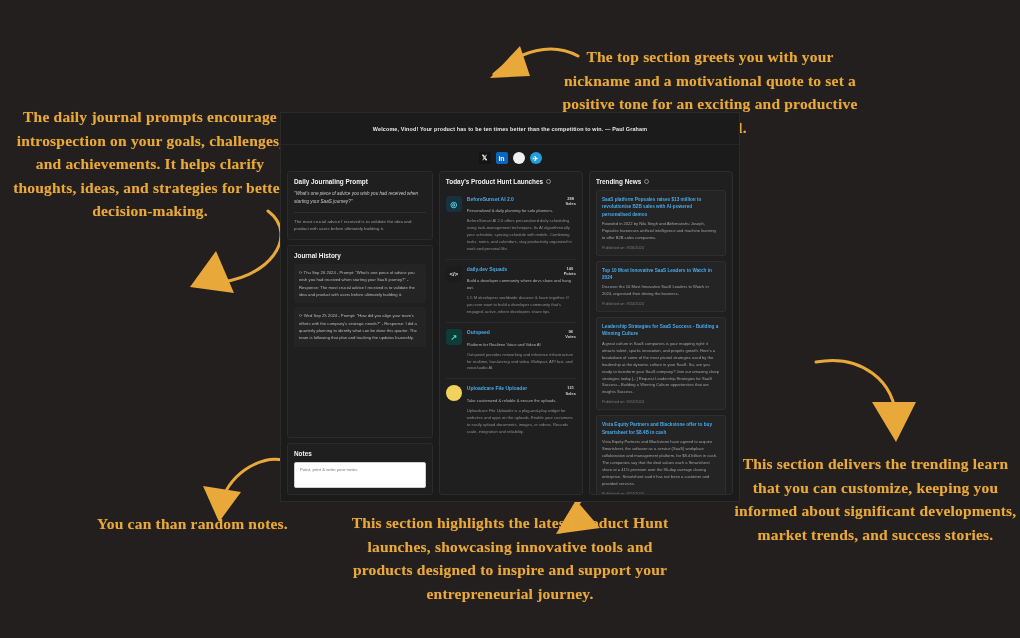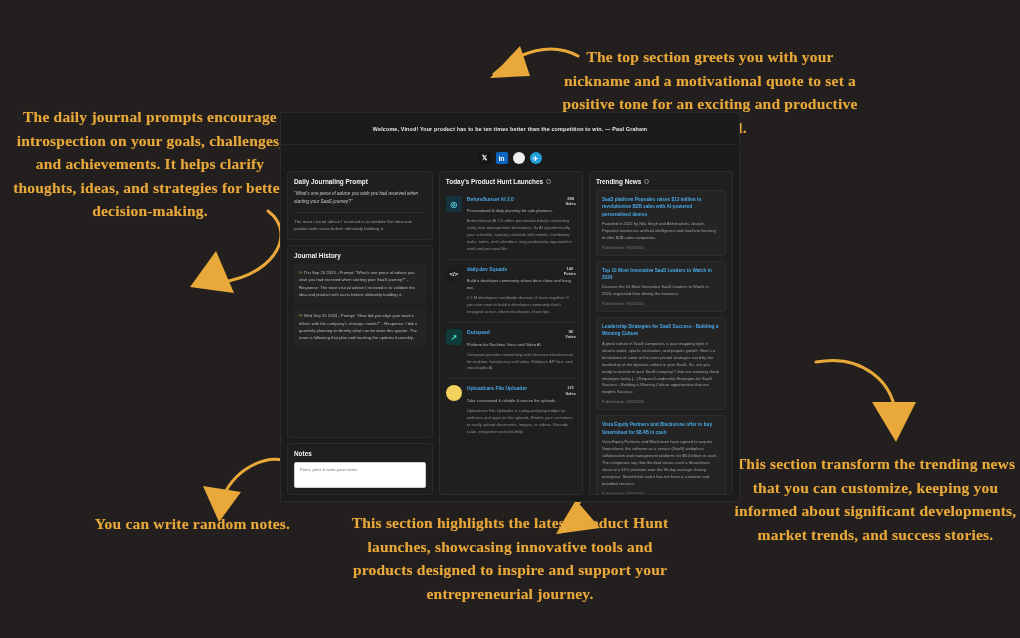--- a/index.html
+++ b/index.html
@@ -153,25 +153,25 @@
 
   <svg class="arrow" style="left:800px; top:350px; width:130px; height:110px;" viewBox="0 0 130 110">
     <path d="M16 12 C 60 4, 96 30, 96 72" stroke="#e8a83a" stroke-width="3" fill="none" stroke-linecap="round"></path>
     <path d="M72 52 L 96 92 L 116 52 Z" fill="#e8a83a"></path>
   </svg>
 
   <div class="annot" style="left:560px; top:45px; width:300px;">The top section greets you with your nickname and a motivational quote to set a positive tone for an exciting and productive day ahead.</div>
 
   <div class="annot" style="left:10px; top:105px; width:280px;">The daily journal prompts encourage introspection on your goals, challenges, and achievements. It helps clarify thoughts, ideas, and strategies for better decision-making.</div>
 
-  <div class="annot" style="left:85px; top:512px; width:215px;">You can write random notes.</div>
+  <div class="annot" style="left:85px; top:512px; width:215px;">You can than random notes.</div>
 
   <div class="annot" style="left:350px; top:511px; width:320px;">This section highlights the latest Product Hunt launches, showcasing innovative tools and products designed to inspire and support your entrepreneurial journey.</div>
 
-  <div class="annot" style="left:733px; top:452px; width:285px;">This section transform the trending news that you can customize, keeping you informed about significant developments, market trends, and success stories.</div>
+  <div class="annot" style="left:733px; top:452px; width:285px;">This section delivers the trending learn that you can customize, keeping you informed about significant developments, market trends, and success stories.</div>
 
   <div id="app">
 
     <div id="topbar">
       <div id="welcome">Welcome, Vinod! Your product has to be ten times better than the competition to win. — Paul Graham</div>
     </div>
 
     <div id="socialbar">
       <div class="sicon s-x">𝕏</div>
       <div class="sicon s-in">in</div>

